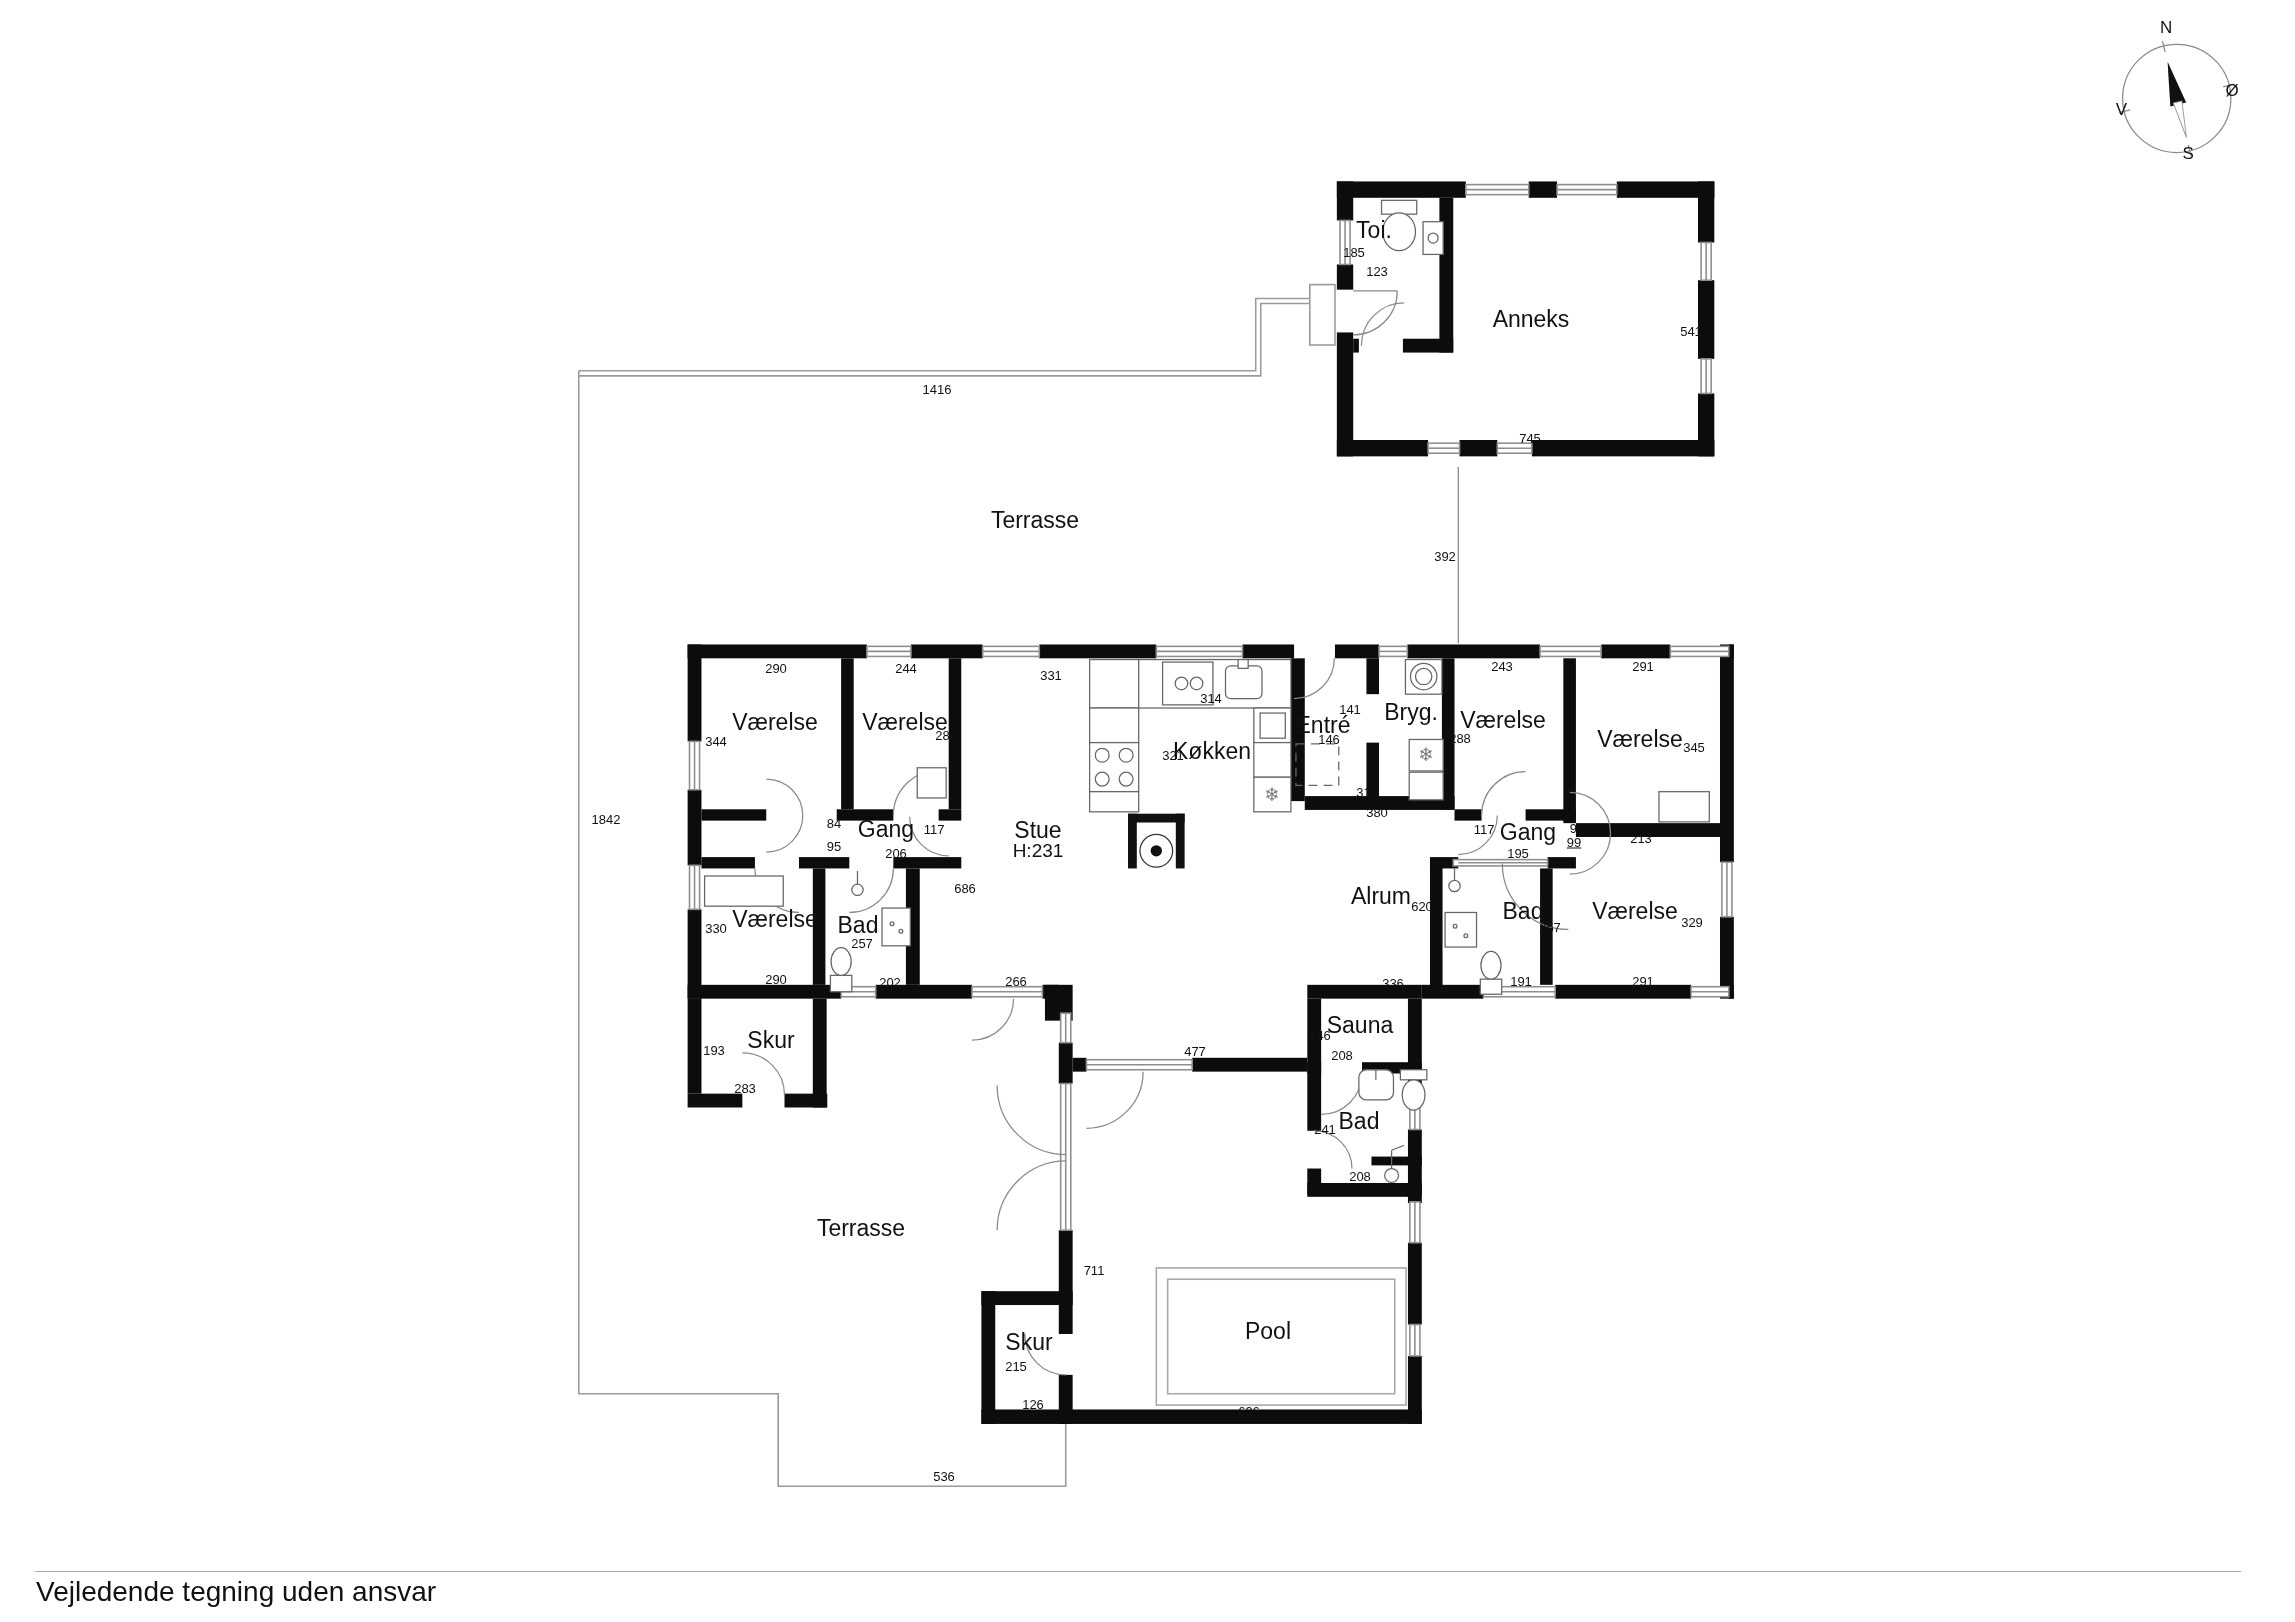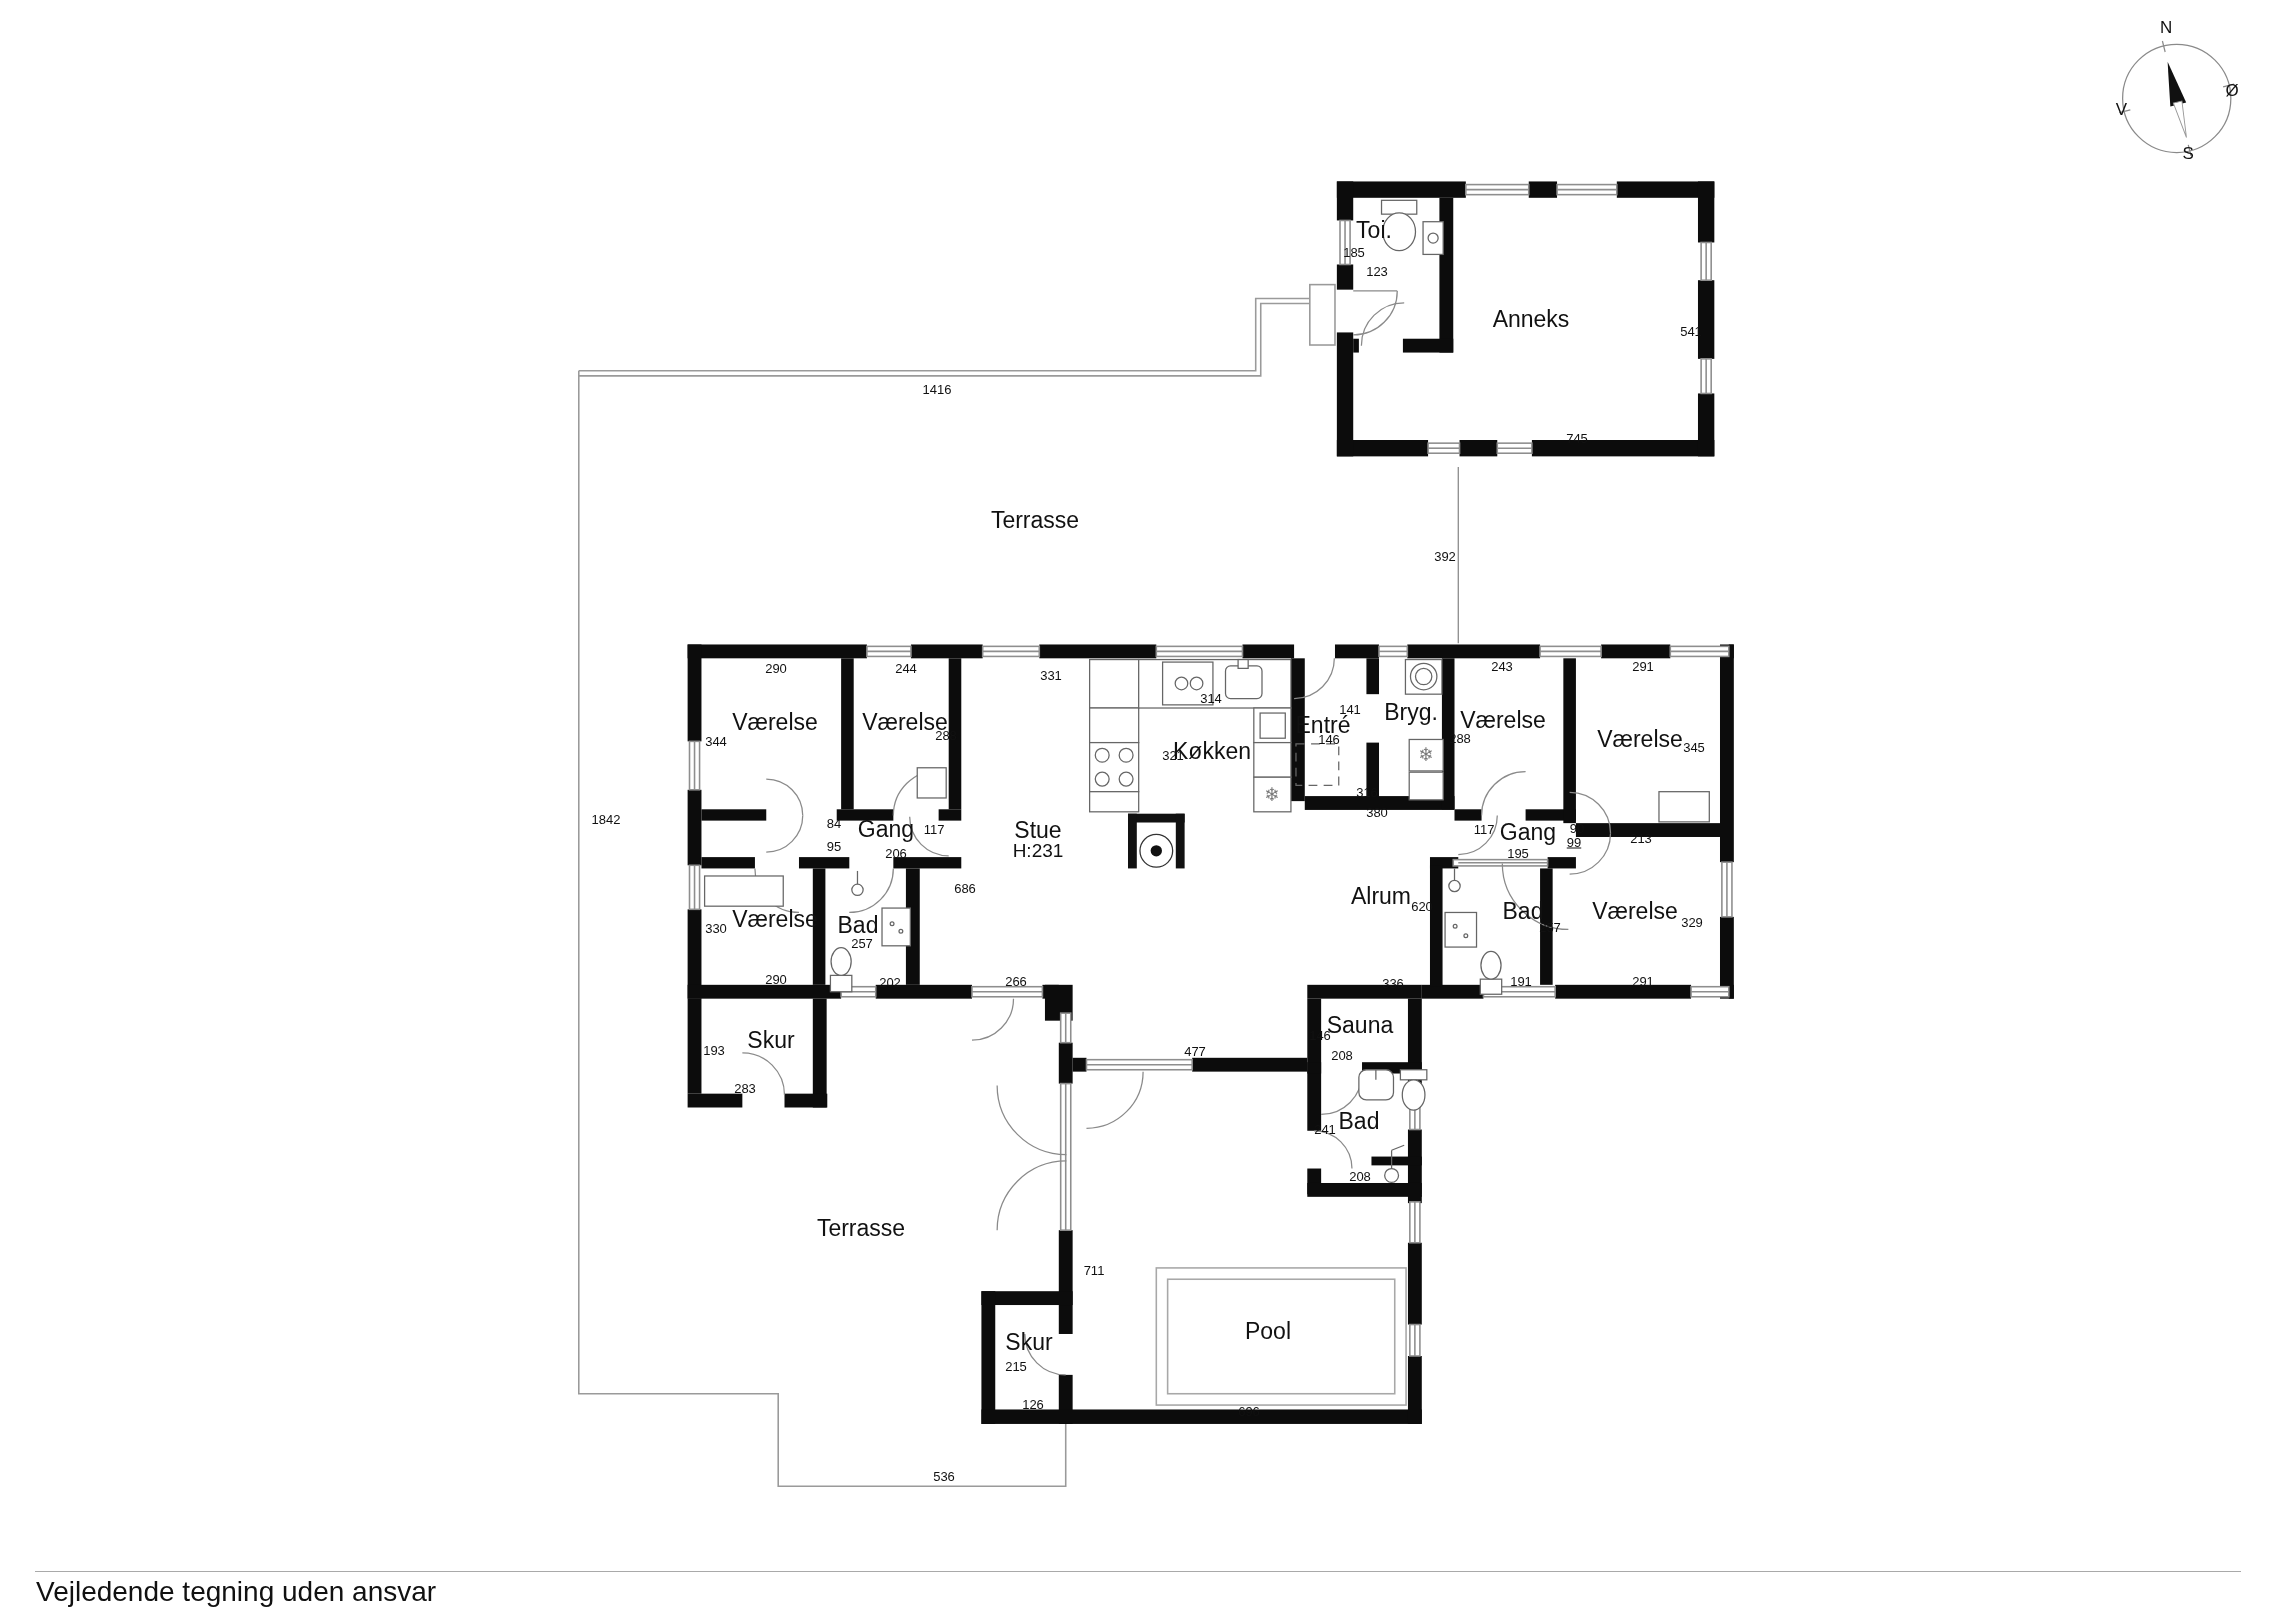--- a/index.html
+++ b/index.html
@@ -371,21 +371,21 @@
       <span class="lbl room" style="left: 1635px; top: 911px;">Værelse</span>
       <span class="lbl room" style="left: 771px; top: 1040px;">Skur</span>
       <span class="lbl room" style="left: 1360px; top: 1025px;">Sauna</span>
       <span class="lbl room" style="left: 1359px; top: 1121px;">Bad</span>
       <span class="lbl room" style="left: 1029px; top: 1342px;">Skur</span>
       <span class="lbl room" style="left: 1268px; top: 1331px;">Pool</span>
       <span class="lbl sub" style="left: 1038px; top: 851px;">H:231</span>
       <span class="lbl dim" style="left: 1354px; top: 252px;">185</span>
       <span class="lbl dim" style="left: 1377px; top: 271px;">123</span>
       <span class="lbl dim" style="left: 1691px; top: 331px;">541</span>
-      <span class="lbl dim" style="left: 1577px; top: 438px;">745</span>
+      <span class="lbl dim" style="left: 1530px; top: 438px;">745</span>
       <span class="lbl dim" style="left: 1445px; top: 556px;">392</span>
       <span class="lbl dim" style="left: 937px; top: 389px;">1416</span>
       <span class="lbl dim" style="left: 606px; top: 819px;">1842</span>
       <span class="lbl dim" style="left: 776px; top: 668px;">290</span>
       <span class="lbl dim" style="left: 906px; top: 668px;">244</span>
       <span class="lbl dim" style="left: 1051px; top: 675px;">331</span>
       <span class="lbl dim" style="left: 1211px; top: 698px;">314</span>
       <span class="lbl dim" style="left: 1350px; top: 709px;">141</span>
       <span class="lbl dim" style="left: 1329px; top: 739px;">146</span>
       <span class="lbl dim" style="left: 1502px; top: 666px;">243</span>

